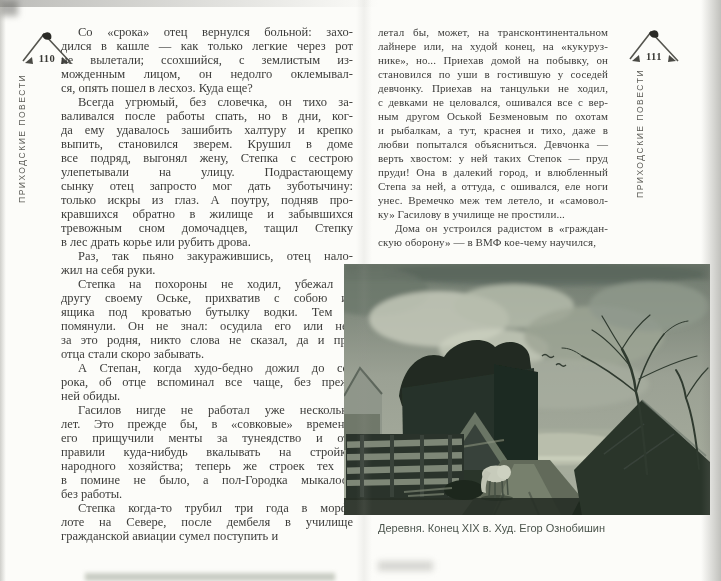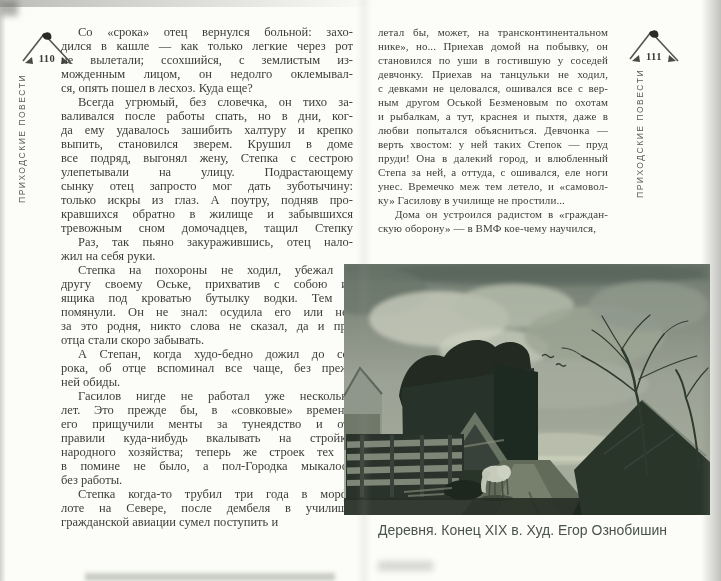--- a/index.html
+++ b/index.html
@@ -35,21 +35,21 @@
     letter-spacing:1.5px;color:#5b5b56;white-space:nowrap;
   }
   
   #painting{
     position:absolute;left:344px;top:264px;width:366px;height:251px;
     background:#99a093;
   }
   #painting svg{display:block;}
   #caption{
     position:absolute;left:378px;top:522px;
-    font-family:"Liberation Sans",sans-serif;font-size:14px;color:#4b544c;
+    font-family:"Liberation Sans",sans-serif;font-size:11px;color:#4b544c;
   }
   
   .artifact{position:absolute;pointer-events:none;}
   #edge-top{left:0;top:0;width:380px;height:7px;
     background:linear-gradient(to right,rgba(110,110,106,.45),rgba(110,110,106,0));}
   #edge-corner{left:0;top:0;width:18px;height:16px;background:rgba(100,100,96,.5);filter:blur(3px);}
   #edge-left{left:0;top:0;width:6px;height:581px;
     background:linear-gradient(to right,rgba(140,140,134,.4),rgba(140,140,134,0));}
   #edge-right{left:701px;top:0;width:20px;height:581px;
     background:linear-gradient(to right,rgba(120,120,114,0),rgba(120,120,114,.45));}
@@ -104,20 +104,21 @@
         <div class="line first">Всегда угрюмый, без словечка, он тихо за-</div>
         <div class="line">валивался после работы спать, но в дни, ког-</div>
         <div class="line">да ему удавалось зашибить халтуру и крепко</div>
         <div class="line">выпить, становился зверем. Крушил в доме</div>
         <div class="line">все подряд, выгонял жену, Степка с сестрою</div>
         <div class="line">улепетывали на улицу. Подрастающему</div>
         <div class="line">сынку отец запросто мог дать зуботычину:</div>
         <div class="line">только искры из глаз. А поутру, подняв про-</div>
         <div class="line">кравшихся обратно в жилище и забывшихся</div>
         <div class="line">тревожным сном домочадцев, тащил Степку</div>
+        <div class="line last">в лес драть корье или рубить дрова.</div>
       </div>
       <div class="para">
         <div class="line first">Раз, так пьяно закуражившись, отец нало-</div>
         <div class="line last">жил на себя руки.</div>
       </div>
       <div class="para">
         <div class="line first">Степка на похороны не ходил, убежал к</div>
         <div class="line">другу своему Оське, прихватив с собою из</div>
         <div class="line">ящика под кроватью бутылку водки. Тем и</div>
         <div class="line">помянули. Он не знал: осудила его или нет</div>
@@ -140,26 +141,27 @@
       </div>
       <div class="para">
         <div class="line first">Степка когда-то трубил три года в морф-</div>
         <div class="line">лоте на Севере, после дембеля в училище</div>
         <div class="line last">гражданской авиации сумел поступить и</div>
       </div>
     </div>
   <div class="page-text" id="right-col">
       <div class="para">
         <div class="line">летал бы, может, на трансконтинентальном</div>
+        <div class="line">лайнере или, на худой конец, на «кукуруз-</div>
         <div class="line">нике», но... Приехав домой на побывку, он</div>
         <div class="line">становился по уши в гостившую у соседей</div>
         <div class="line">девчонку. Приехав на танцульки не ходил,</div>
         <div class="line">с девками не целовался, ошивался все с вер-</div>
         <div class="line">ным другом Оськой Безменовым по охотам</div>
-        <div class="line">и рыбалкам, а тут, краснея и пыхтя, даже в</div>
+        <div class="line">и рыбалкам, а тут, краснея и тихо, даже в</div>
         <div class="line">любви попытался объясниться. Девчонка —</div>
         <div class="line">верть хвостом: у ней таких Степок — пруд</div>
         <div class="line">пруди! Она в далекий город, и влюбленный</div>
         <div class="line">Степа за ней, а оттуда, с ошивался, еле ноги</div>
         <div class="line">унес. Времечко меж тем летело, и «самовол-</div>
         <div class="line last">ку» Гасилову в училище не простили...</div>
       </div>
       <div class="para">
         <div class="line first">Дома он устроился радистом в «граждан-</div>
         <div class="line last">скую оборону» — в ВМФ кое-чему научился,</div>

